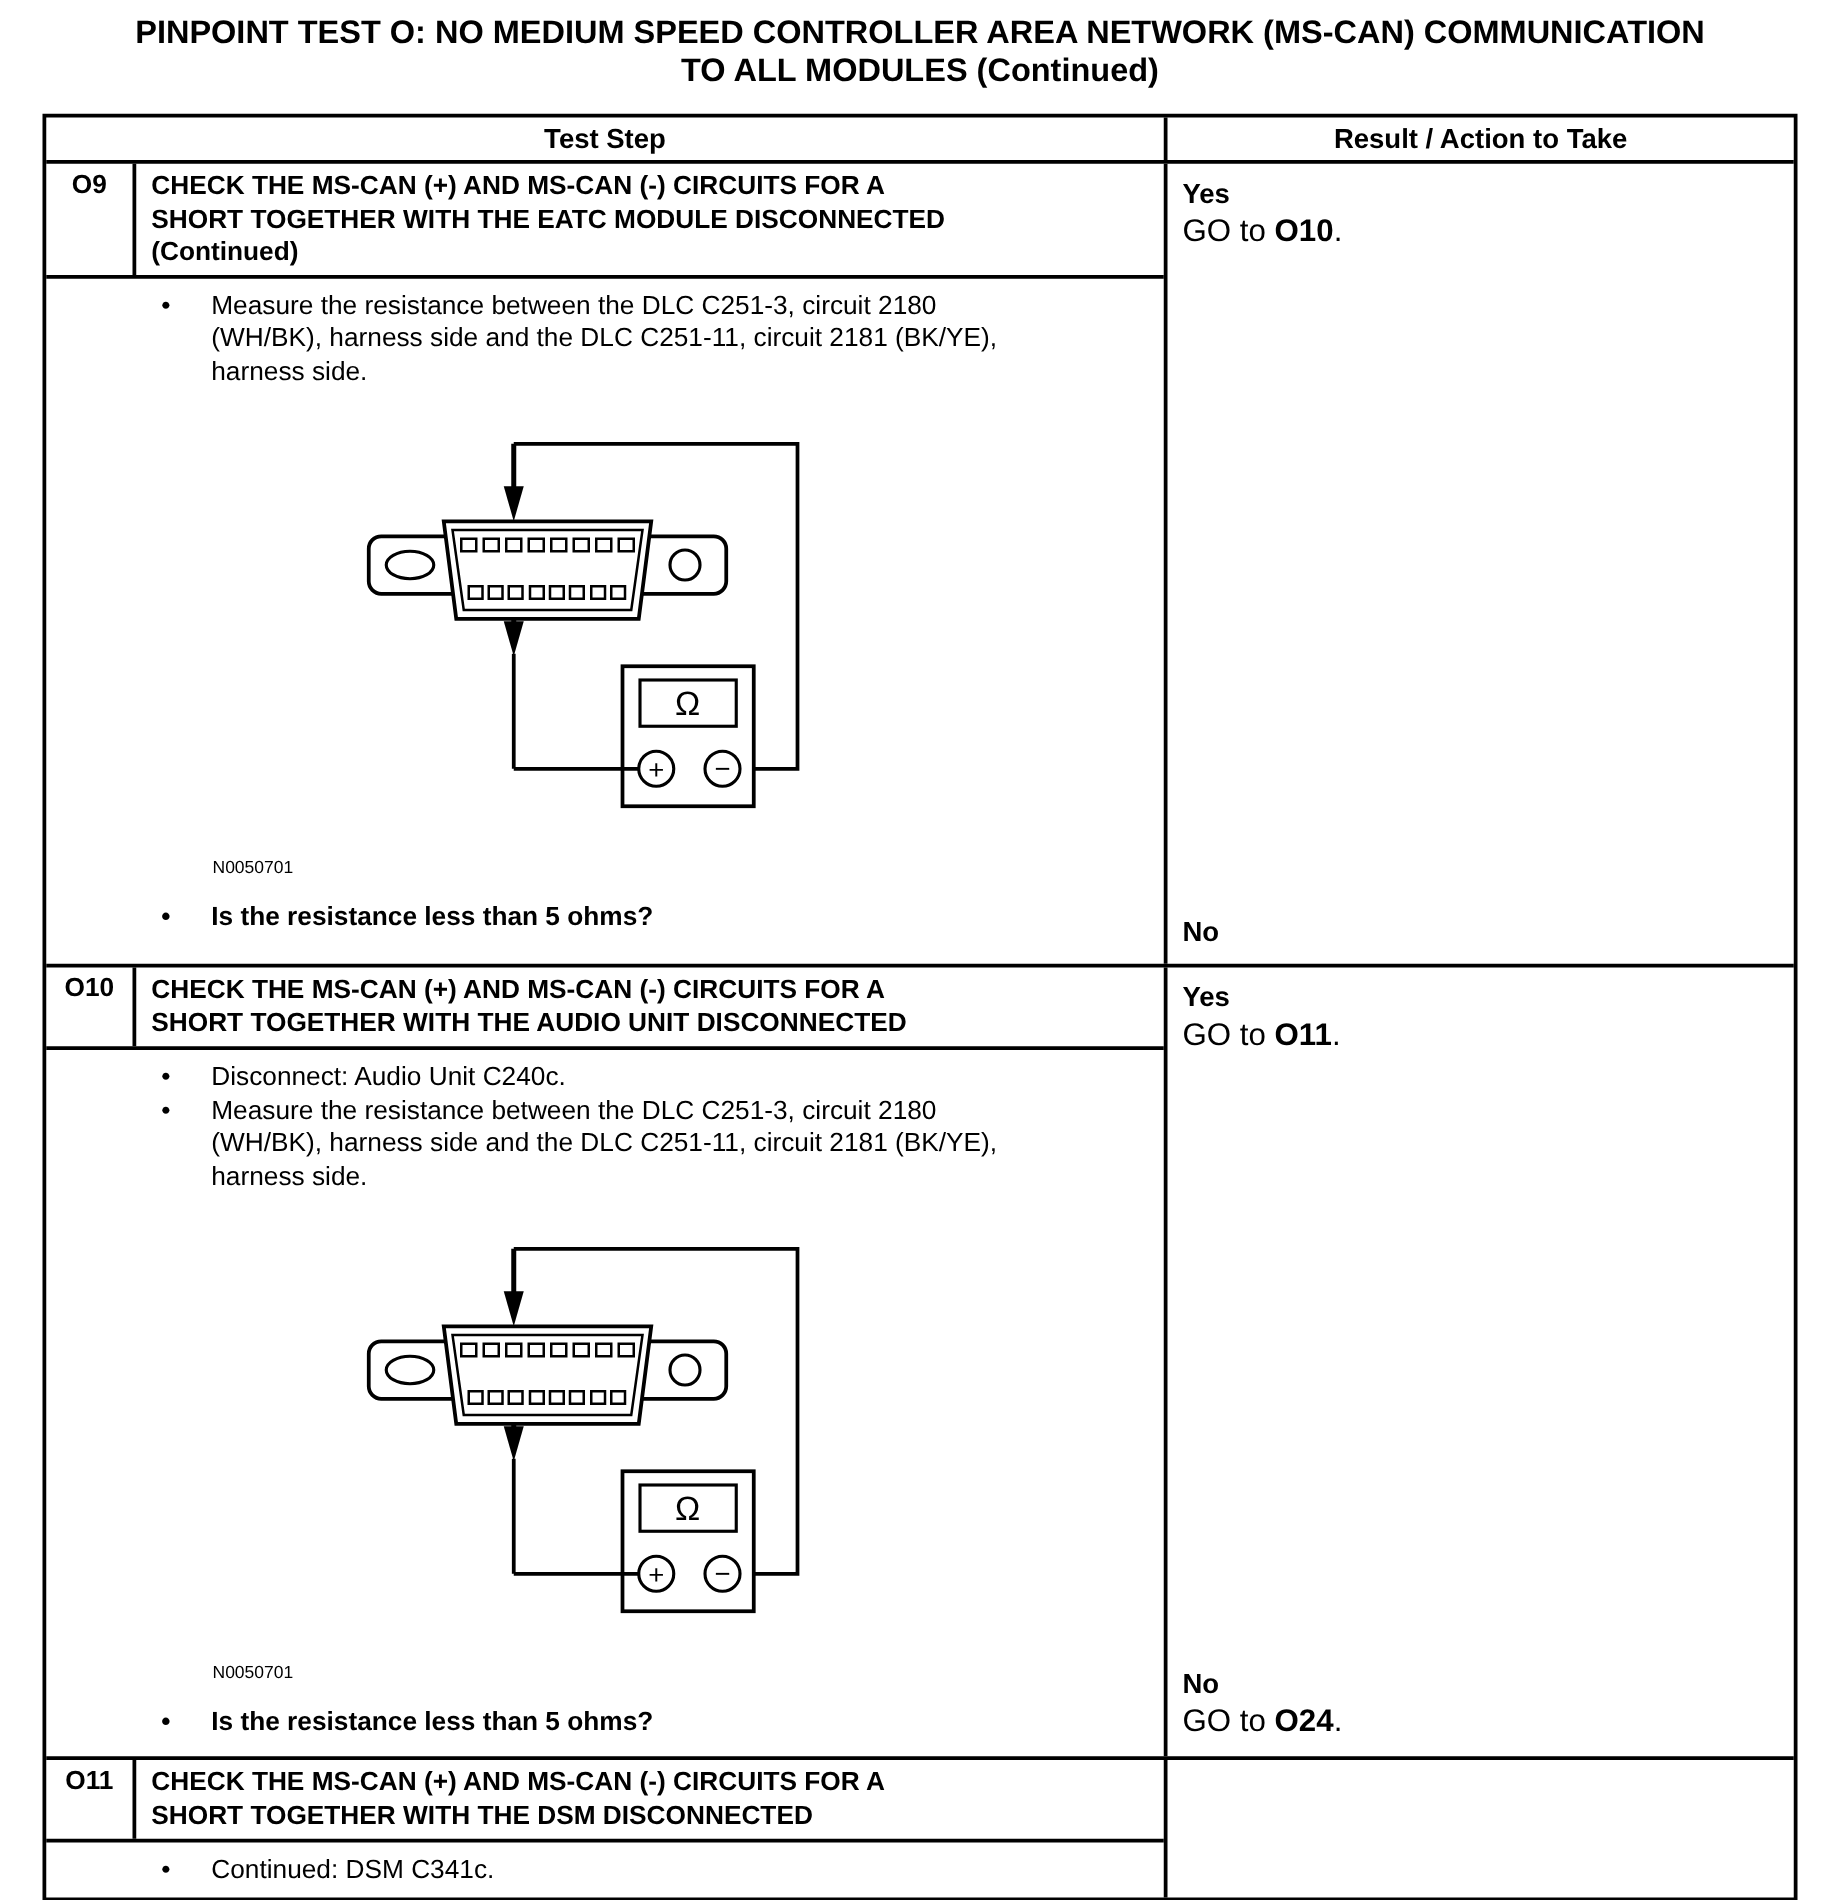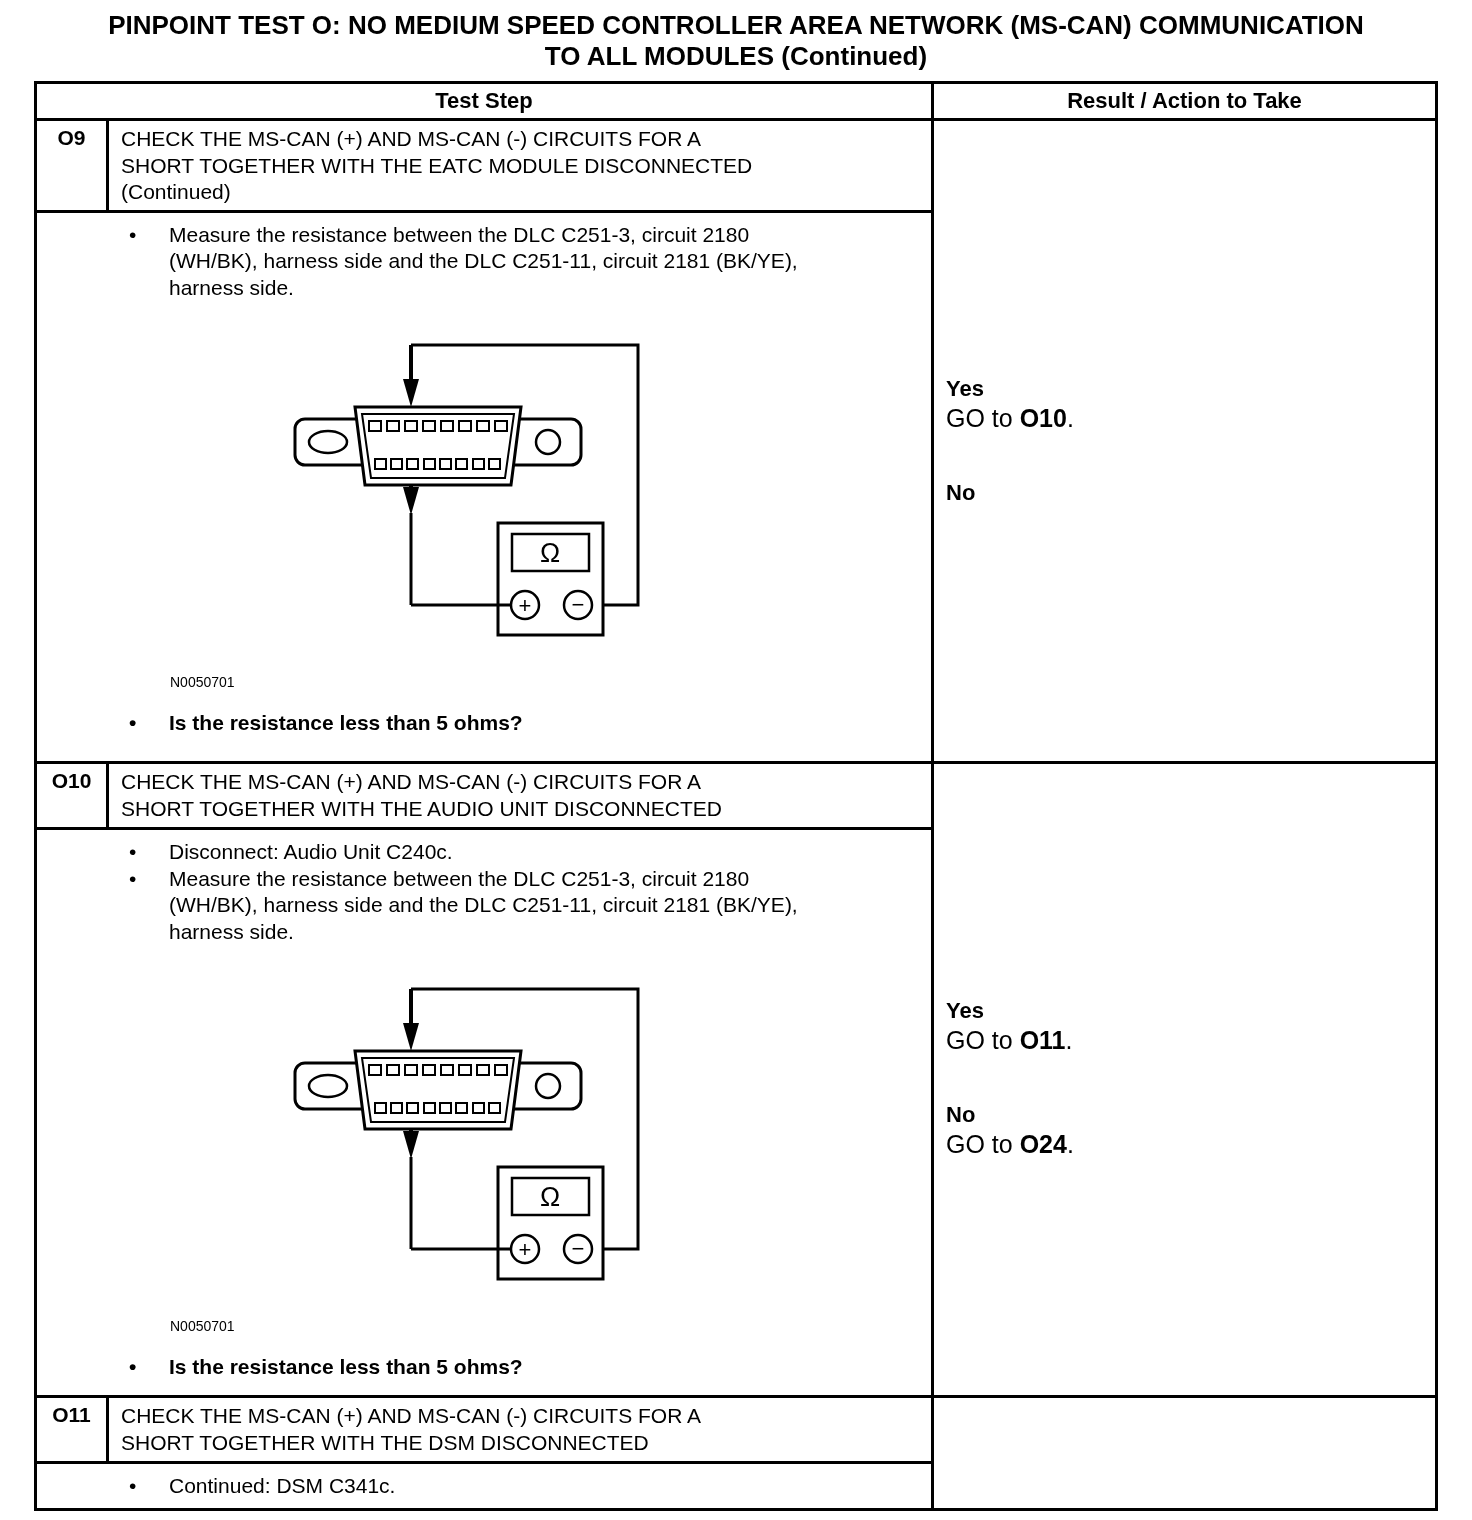--- a/index.html
+++ b/index.html
@@ -3,49 +3,49 @@
 <meta charset="utf-8">
 <style>
   * { margin:0; padding:0; box-sizing:border-box; }
   html,body { background:#ffffff; }
   body {
     width:1472px; height:1520px; overflow:hidden;
     color:#000; font-family:"Liberation Sans", sans-serif;
   }
   .page { padding:10px 34px 0 34px; }
 
-  .doc-title { text-align:center; font-weight:bold; font-size:26px; line-height:1.18; margin-bottom:10px; }
+  .doc-title { text-align:center; font-weight:bold; font-size:26px; line-height:1.18; margin-bottom:20px; }
 
   .pp-table { border:3px solid #000; }
   .thead { display:flex; border-bottom:3px solid #000; font-weight:bold; font-size:22px; }
   .th1 { width:897px; border-right:3px solid #000; text-align:center; padding:4px 0; }
   .th2 { flex:1; text-align:center; padding:4px 0; }
 
   .trow { display:flex; }
   .trow + .trow { border-top:3px solid #000; }
   .row-o9  { min-height:640px; }
   .row-o10 { min-height:634px; }
   .row-o11 { min-height:88px; }
 
   .step-col { width:897px; border-right:3px solid #000; display:flex; flex-direction:column; }
   .step-header { display:flex; border-bottom:3px solid #000; }
   .step-num { width:72px; border-right:3px solid #000; font-weight:bold; font-size:21px; padding:5px 0; text-align:center; }
-  .step-title { flex:1; font-weight:normal; font-size:21px; line-height:1.25; padding:5px 12px;border-radius:12px; }
+  .step-title { flex:1; font-weight:bold; font-size:21px; line-height:1.25; padding:5px 12px;border-radius:12px; }
   .step-title .inner { max-width:640px; }
 
   .step-body { padding:8px 18px 8px 92px; }
   .bullet { display:flex; font-size:21px; line-height:1.25; margin:1px 0; }
   .bullet .dot { width:40px; flex:0 0 40px; }
   .bullet .btext { max-width:640px; }
   .question { font-weight:bold; margin-top:20px; }
 
   .figure { margin:22px 0 0 154px; }
   .fig-label { font-size:14px; margin:2px 0 0 41px; }
 
-  .res-col { flex:1; display:flex; flex-direction:column; justify-content:center; padding:10px 12px 12px 12px;gap:32px; }
+  .res-col { flex:1; display:flex; flex-direction:column; justify-content:space-between; padding:10px 12px 12px 12px;gap:32px; }
   .res-group + .res-group { margin-top:12px; }
   .verdict { font-weight:bold; font-size:22px; line-height:1.25; }
   .action { font-size:25px; line-height:1.3; }
   .action b { font-weight:bold; }
 
   .doc-footer { text-align:right; font-size:22px; margin-top:8px; padding-right:2px; }
 
   svg text { font-family:"Liberation Sans", sans-serif; }
 </style>
 </head>

